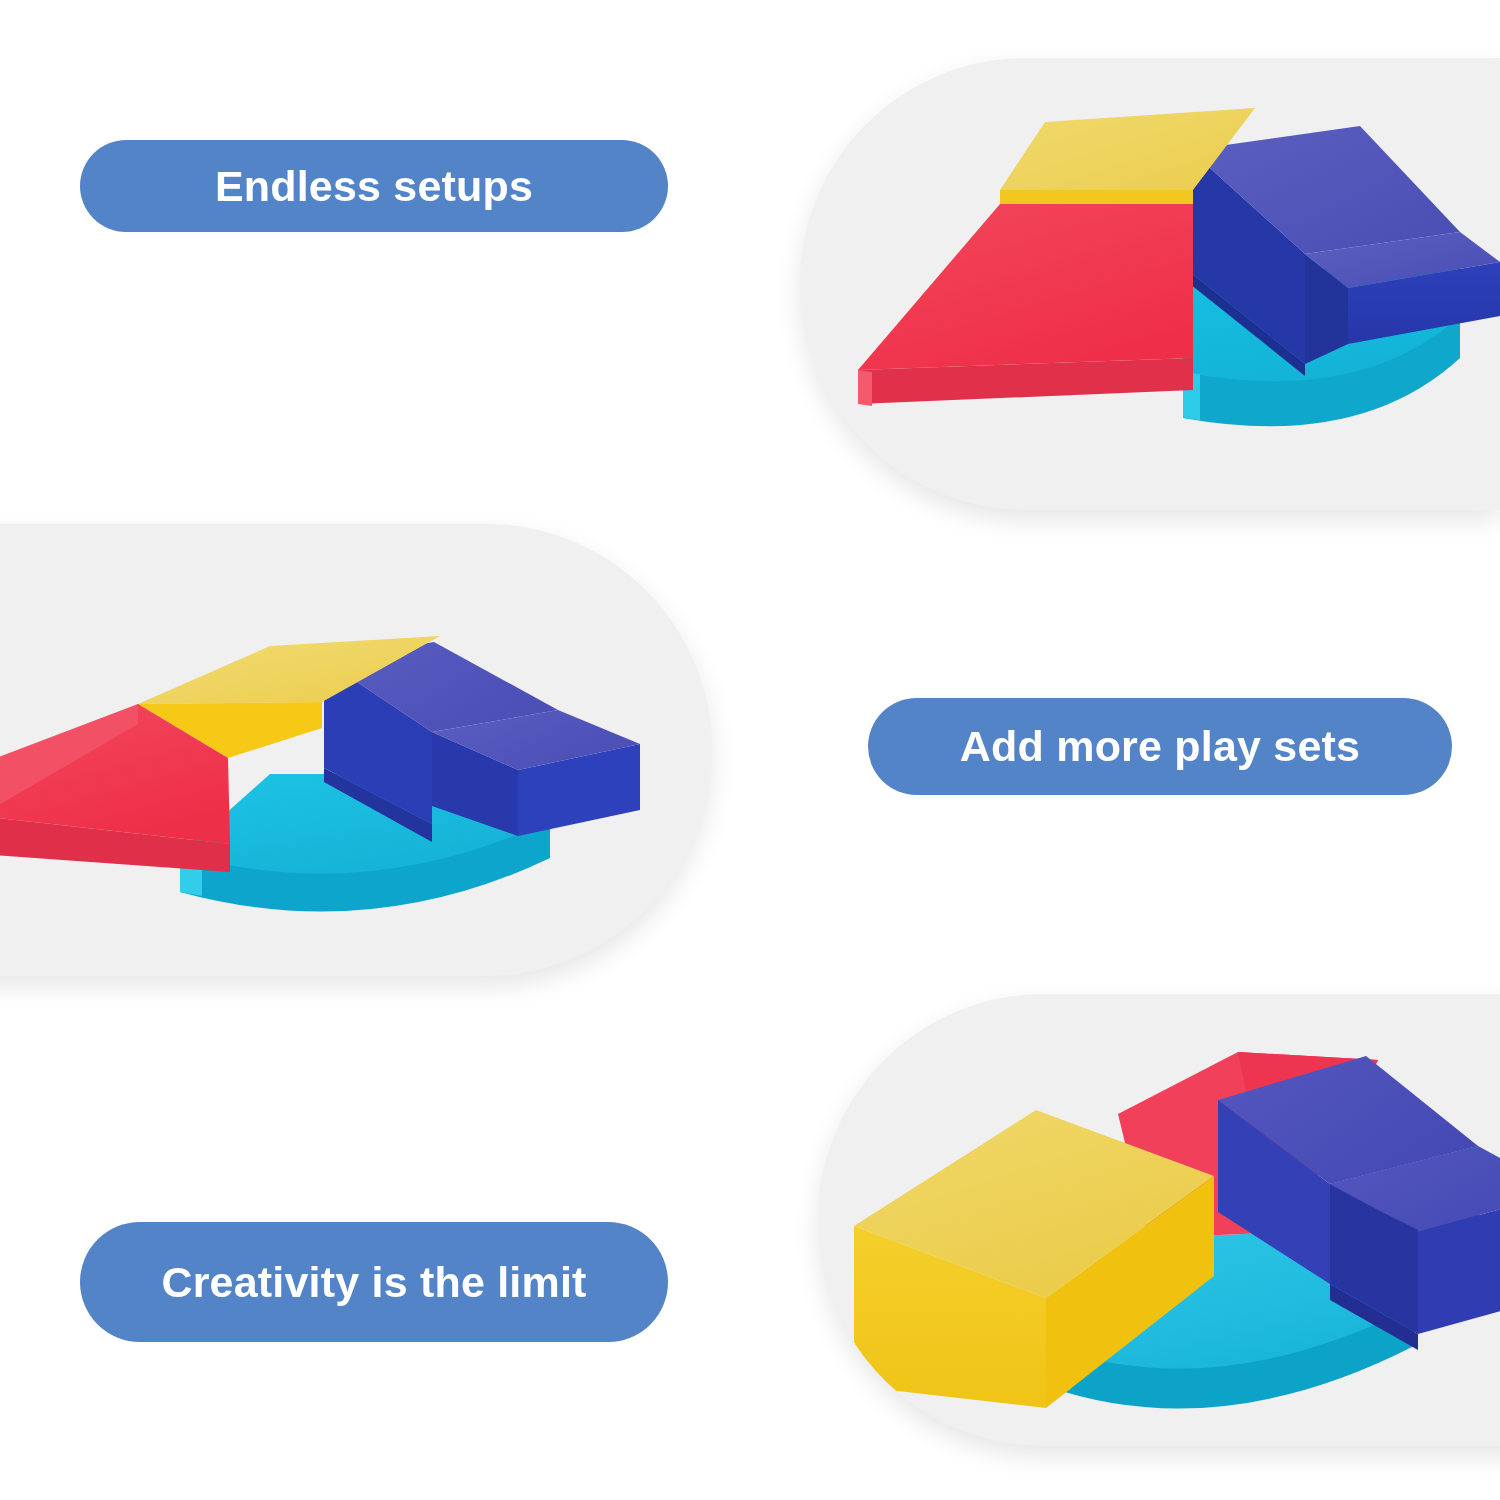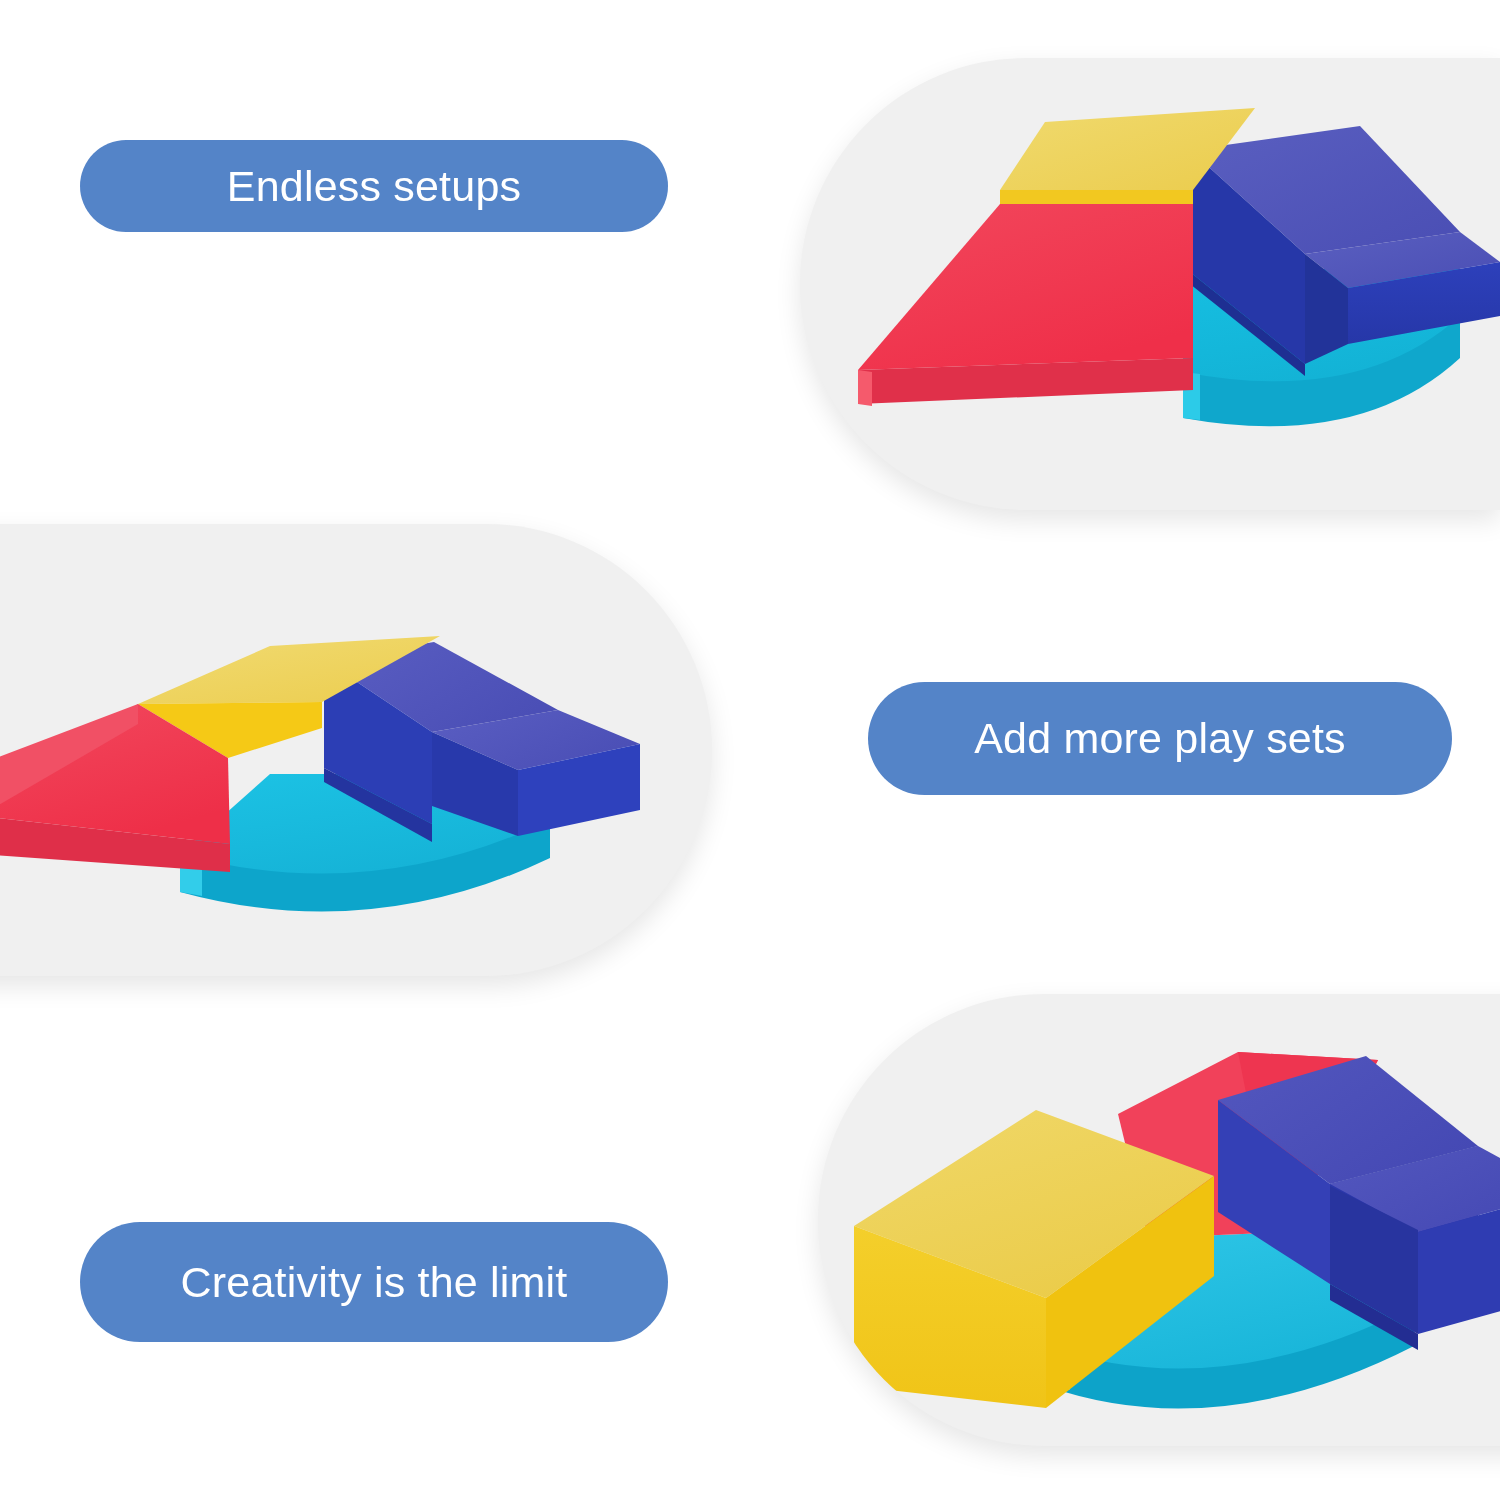--- a/index.html
+++ b/index.html
@@ -58,37 +58,37 @@
 
   
   .pill {
     position: absolute;
     display: flex;
     align-items: center;
     justify-content: center;
     background: #5484c8;
     border-radius: 999px;
     color: #ffffff;
-    font-weight: 400;
+    font-weight: 700;
     letter-spacing: 0.2px;
     white-space: nowrap;
     box-sizing: border-box;
   }
   #pill-endless {
     left: 80px;
     top: 140px;
     width: 588px;
     height: 92px;
     font-size: 43px;
   }
   #pill-add-more {
     left: 868px;
-    top: 682px;
+    top: 698px;
     width: 584px;
-    height: 113px;
+    height: 97px;
     font-size: 43px;
   }
   #pill-creativity {
     left: 80px;
     top: 1222px;
     width: 588px;
     height: 120px;
     font-size: 43px;
   }
 </style>

